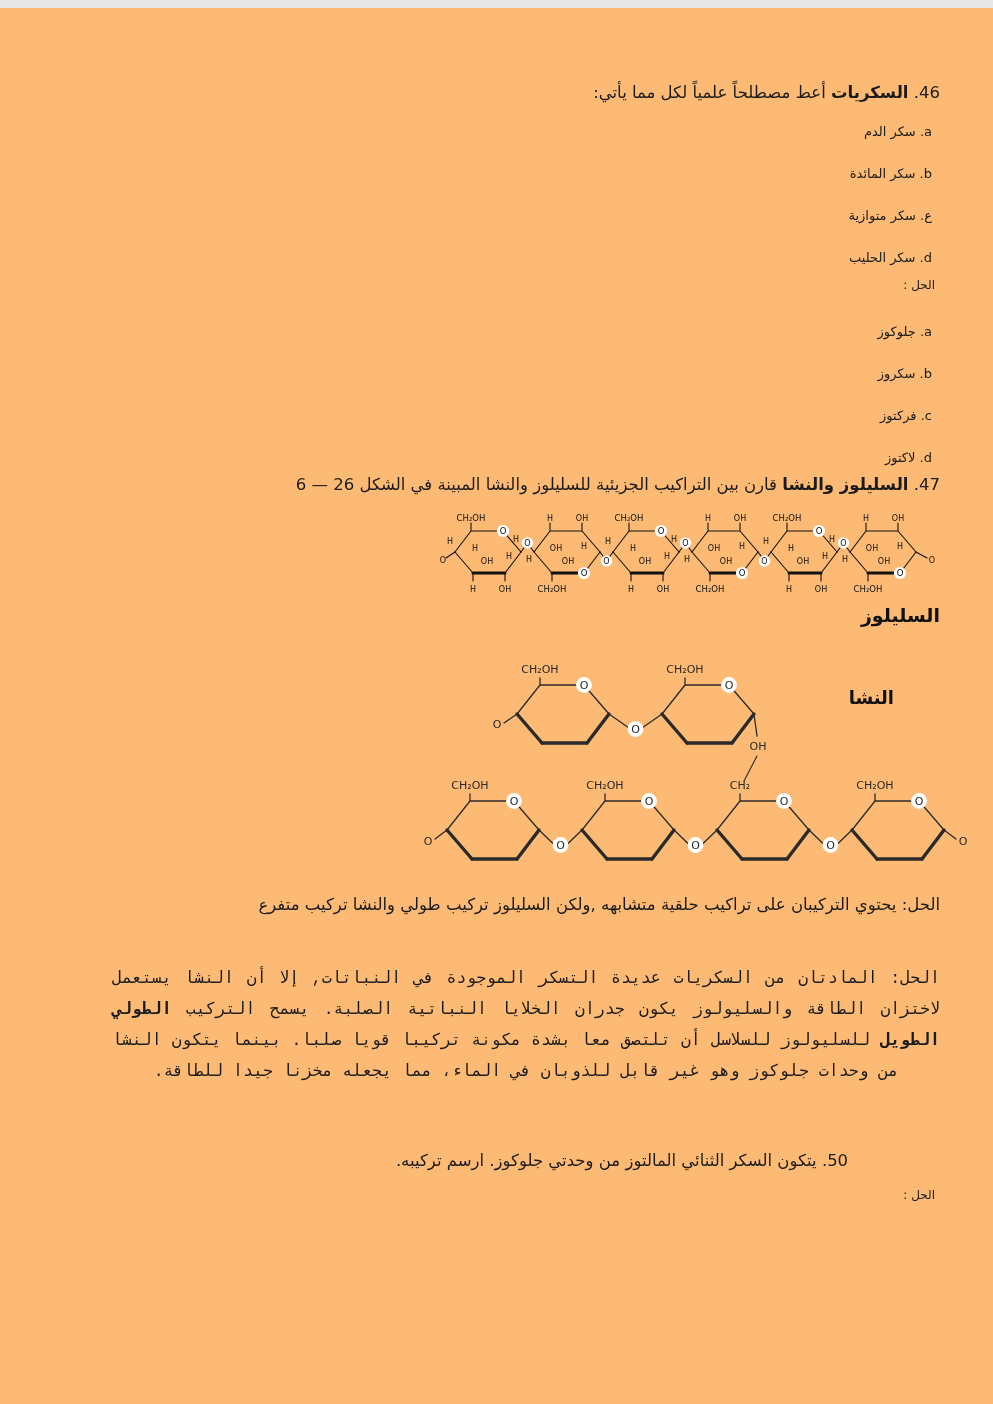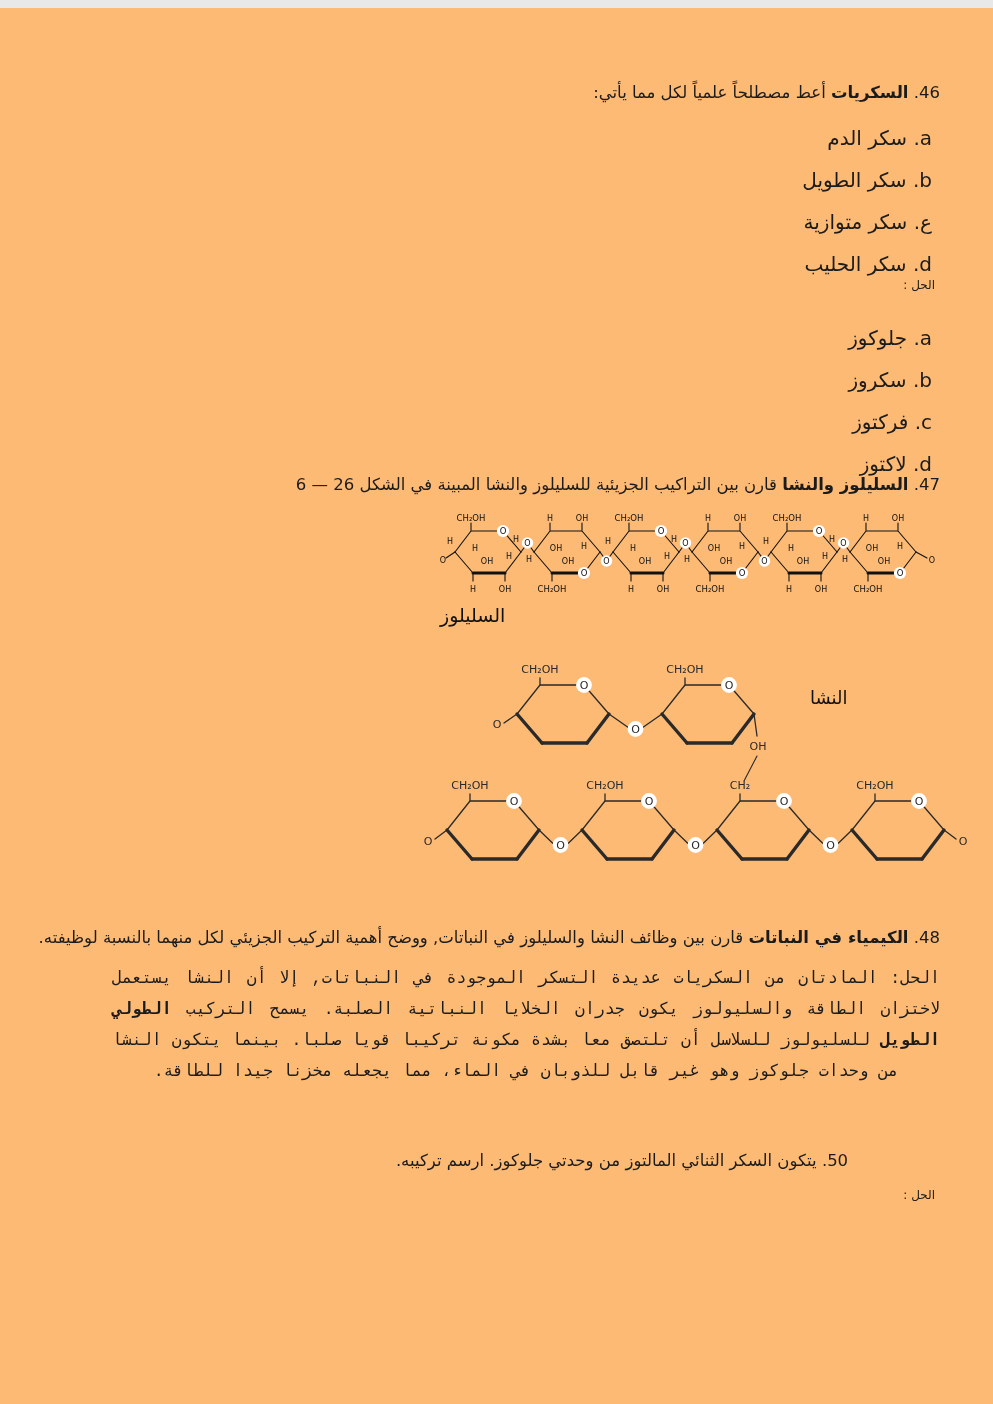--- a/index.html
+++ b/index.html
@@ -7,42 +7,42 @@
     position:relative;
     width:993px;height:1404px;
     margin:8px auto;
     background:#fdba74;
     font-family:"DejaVu Sans",sans-serif;
     color:#1b1b1b;
     direction:rtl;
     overflow:hidden;
   }
   .ln{position:absolute;right:53px;font-size:16.5px;line-height:21px;white-space:nowrap;}
-  .it{position:absolute;right:61px;font-size:20px;line-height:21px;white-space:nowrap;}
+  .it{position:absolute;right:61px;font-size:13px;line-height:21px;white-space:nowrap;}
   .sol-label{position:absolute;right:58px;font-size:12px;white-space:nowrap;}
   .para{
     position:absolute;left:112px;right:53px;
     font-size:16.5px;line-height:31px;
     text-align:justify;text-align-last:center;font-family:Liberation Mono, monospace;
   }
   .q50line{position:absolute;left:298px;right:47px;font-size:16.5px;text-align:center;white-space:nowrap;}
   b{font-weight:bold;}
   .fig{position:absolute;}
-  .figcap{position:absolute;font-size:19px;font-weight:normal;color:#111;text-align:left;}
+  .figcap{position:absolute;font-size:19px;font-weight:bold;color:#111;text-align:right;}
   svg text{font-family:"DejaVu Sans",sans-serif;}
 </style>
 </head>
 <body>
 
 <div class="page">
 
   <p class="ln" style="top:57px"><span>46.</span> <b>السكريات</b><span> أعط مصطلحاً علمياً لكل مما يأتي:</span></p>
 
   <p class="it" style="top:100px"><span>a.</span> <span>سكر الدم</span></p>
-  <p class="it" style="top:142px"><span>b.</span> <span>سكر الطويل</span></p>
+  <p class="it" style="top:142px"><span>b.</span> <span>سكر المائدة</span></p>
   <p class="it" style="top:184px"><span>ع.</span> <span>سكر متوازية</span></p>
   <p class="it" style="top:226px"><span>d.</span> <span>سكر الحليب</span></p>
 
   <p class="sol-label" style="top:258px">الحل :</p>
 
   <p class="it" style="top:300px"><span>a.</span> <span>جلوكوز</span></p>
   <p class="it" style="top:342px"><span>b.</span> <span>سكروز</span></p>
   <p class="it" style="top:384px"><span>c.</span> <span>فركتوز</span></p>
   <p class="it" style="top:426px"><span>d.</span> <span>لاكتوز</span></p>
 
@@ -269,22 +269,22 @@
       <text x="501" y="156.96" font-size="11" fill="#2a2a2a" text-anchor="middle">O</text>
       <line x1="457" y1="146" x2="457" y2="152" stroke="#2a2a2a" stroke-width="1.3" stroke-linecap="round"></line>
       <text x="457" y="141" font-size="11" fill="#2a2a2a" text-anchor="middle">CH₂OH</text>
       <line x1="29" y1="182" x2="17" y2="191" stroke="#2a2a2a" stroke-width="1.3" stroke-linecap="round"></line>
       <text x="10" y="197" font-size="11" fill="#2a2a2a" text-anchor="middle">O</text>
       <line x1="526" y1="182" x2="538" y2="191" stroke="#2a2a2a" stroke-width="1.3" stroke-linecap="round"></line>
       <text x="545" y="197" font-size="11" fill="#2a2a2a" text-anchor="middle">O</text>
     </svg>
   <div class="figcap" style="left:810px;top:679px;width:84px;font-size:18px">النشا</div>
 
-
-  <p class="ln" style="top:902px"><span>48.</span> <b>الكيمياء في النباتات</b><span> قارن بين وظائف النشا والسليلوز في النباتات, ووضح أهمية التركيب الجزيئي لكل منهما بالنسبة لوظيفته.</span></p>
+  <p class="ln" style="top:869px">الحل: يحتوي التركيبان على تراكيب حلقية متشابهه ,ولكن السليلوز تركيب طولي والنشا تركيب متفرع</p>
+
 
   <p class="para" style="top:938px"><span>الحل: المادتان من السكريات عديدة التسكر الموجودة في النباتات, إلا أن النشا يستعمل لاختزان الطاقة والسليولوز يكون جدران الخلايا النباتية الصلبة. يسمح التركيب </span><b>الطولي الطويل</b><span> للسليولوز للسلاسل أن تلتصق معا بشدة مكونة تركيبا قويا صلبا. بينما يتكون النشا من وحدات جلوكوز وهو غير قابل للذوبان في الماء، مما يجعله مخزنا جيدا للطاقة.</span></p>
 
 
 
   <p class="q50line" style="top:1126px">50. يتكون السكر الثنائي المالتوز من وحدتي جلوكوز. ارسم تركيبه.</p>
 
   <p class="sol-label" style="top:1168px">الحل :</p>
 
 </div>

